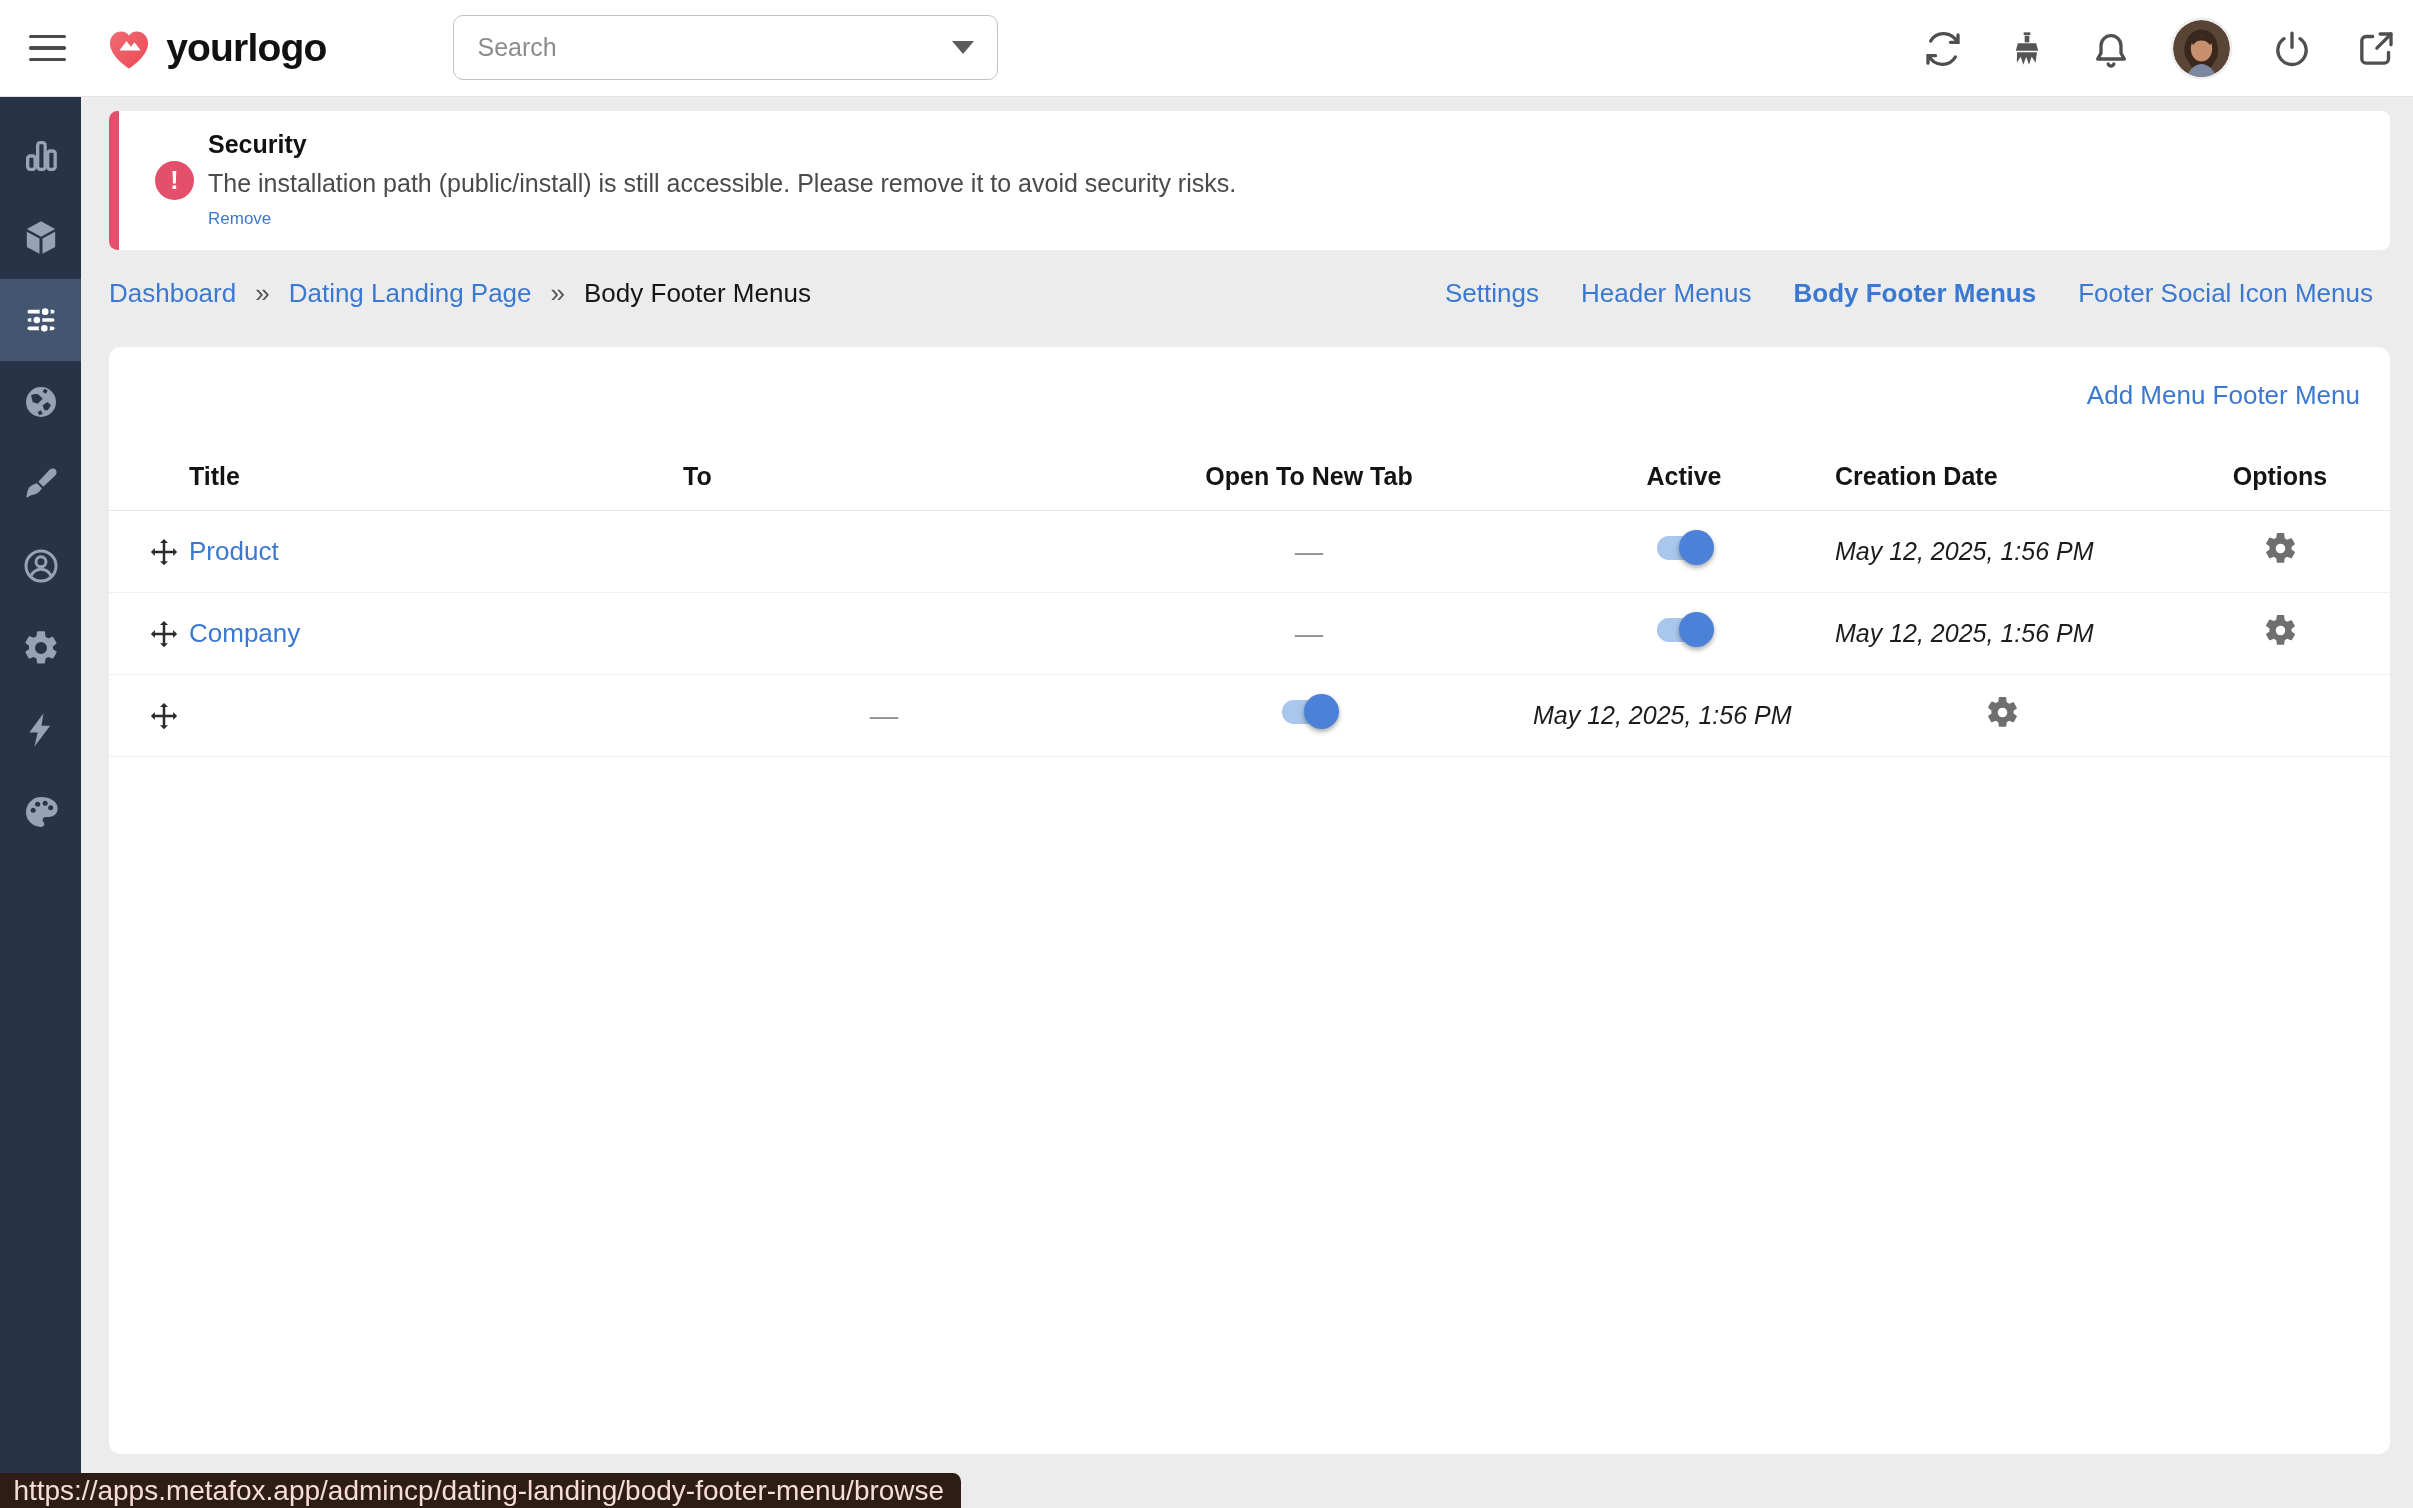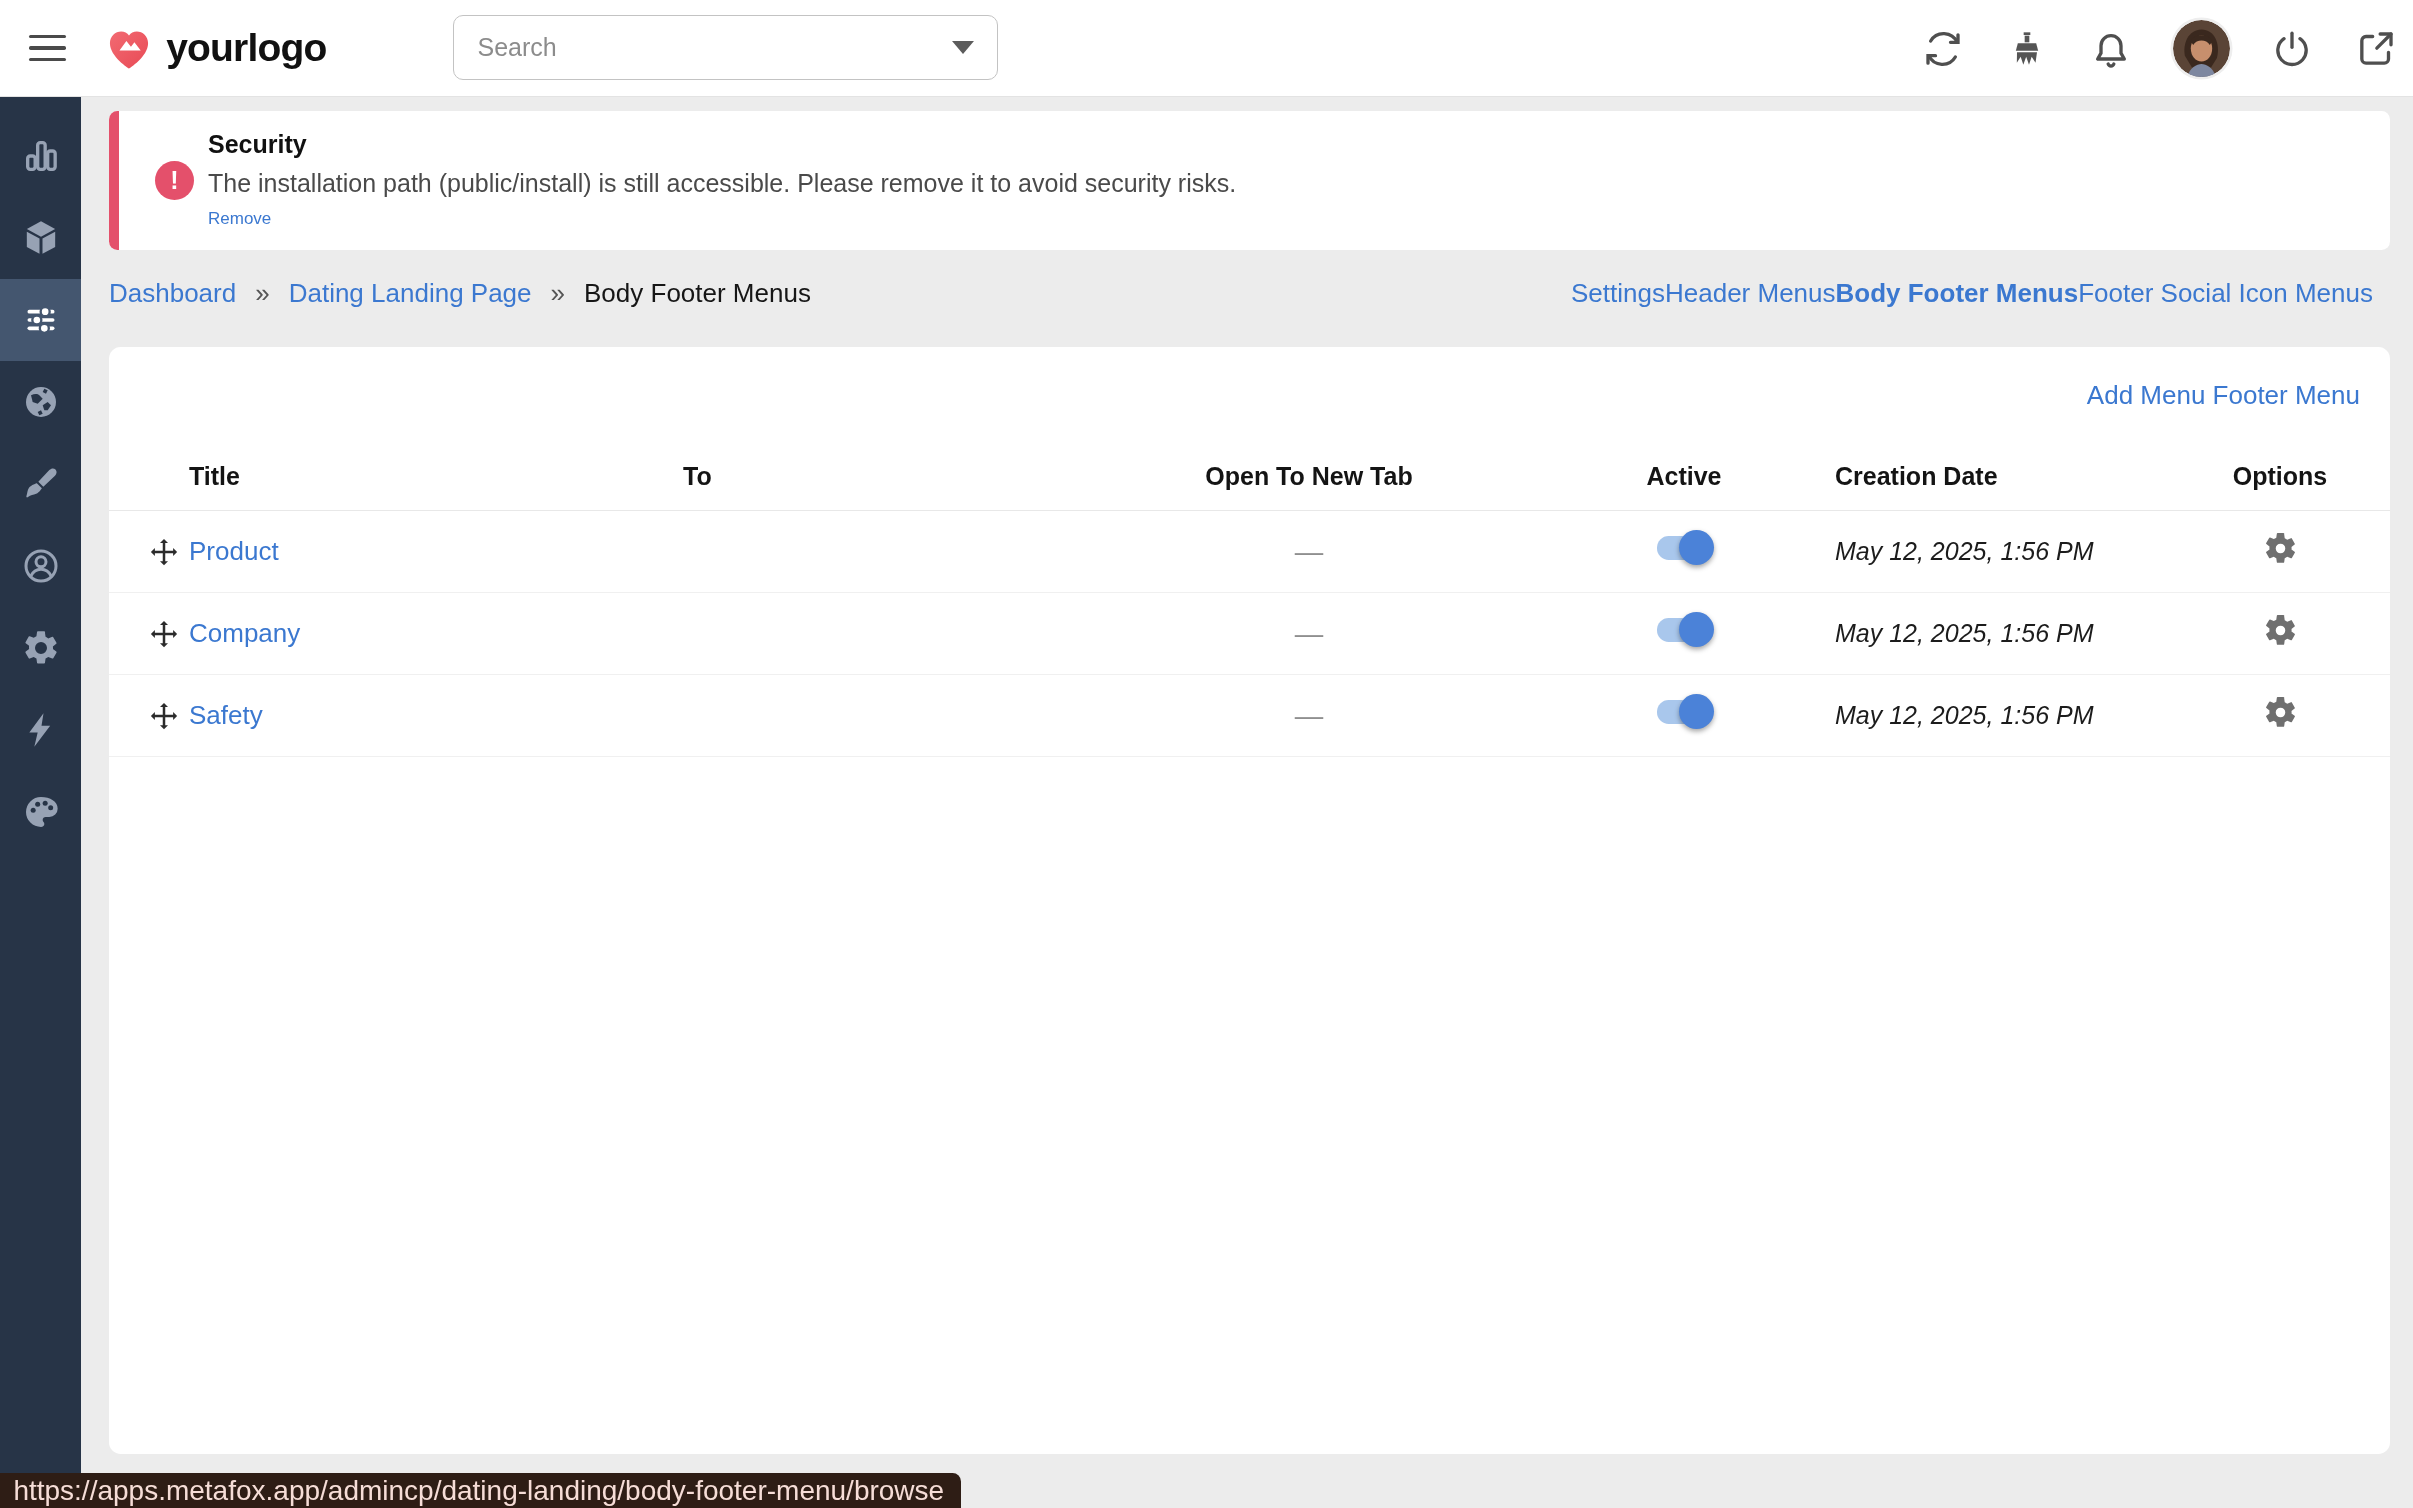--- a/index.html
+++ b/index.html
@@ -52,21 +52,21 @@
   .banner-title { font-size:25px; font-weight:700; color:#111; }
   .banner-msg { font-size:25px; color:#4a4a4a; margin-top:10px; }
   .banner-action { display:inline-block; font-size:17px; color:#3b78d0; margin-top:11.7px; cursor:pointer; }
 
   .crumb-row { position:absolute; left:28px; top:174px; width:2281px; height:44px;
                display:flex; align-items:center; }
   .crumbs { display:flex; align-items:center; gap:19px; font-size:26px; }
   .crumb-link { color:#3b78d0; cursor:pointer; }
   .crumb-sep { color:#555; }
   .crumb-current { color:#161616; }
-  .tabs { margin-left:auto; display:flex; align-items:center; padding-right:17px; font-size:26px; }
+  .tabs { margin-left:auto; display:flex; align-items:center; gap:42px; padding-right:17px; font-size:26px; }
   .tab { color:#3b78d0; cursor:pointer; white-space:nowrap; }
   .tab.active { font-weight:700; }
 
   .card { position:absolute; left:28px; top:250px; width:2281px; height:1107px; background:#fff;
           border-radius:11.7px; overflow:hidden; }
   .add-row { height:96px; display:flex; align-items:center; justify-content:flex-end; padding-right:30px; }
   .add-link { font-size:26px; color:#3b78d0; cursor:pointer; }
 
   .tbl-header, .tbl-row { display:grid;
       grid-template-columns:80px 494px 402px 448px 302px 335px 1fr; align-items:center; }
@@ -325,21 +325,20 @@
     </div>
 
     <div class="tbl-row">
       <div class="drag-cell">
           <span class="drag-handle">
         <svg viewBox="0 0 24 24" fill="#2b2b2b">
               <path d="M12 1.5l3.2 3.2h-2.2v6.3h6.3V8.8l3.2 3.2-3.2 3.2v-2.2h-6.3v6.3h2.2L12 22.5l-3.2-3.2h2.2v-6.3H4.7v2.2L1.5 12l3.2-3.2v2.2h6.3V4.7H8.8z"></path>
             </svg>
       </span>
         </div>
-      <div><span class="title-link">Safety</span></div>
       <div></div>
       <div class="c-center dash">—</div>
       <div class="c-center"><span class="switch"><span class="track"></span><span class="knob"></span></span></div>
       <div class="date-cell">May 12, 2025, 1:56 PM</div>
       <div class="c-center"><span class="gear-btn">
         <svg viewBox="0 0 24 24">
               <path fill="#6f6f6f" fill-rule="evenodd" d="M19.14 12.94c.04-.3.06-.61.06-.94s-.02-.64-.07-.94l2.03-1.58a.5.5 0 0 0 .12-.64l-1.92-3.32a.5.5 0 0 0-.61-.22l-2.39.96a7.3 7.3 0 0 0-1.62-.94l-.36-2.54A.5.5 0 0 0 13.89 2h-3.78a.5.5 0 0 0-.49.42l-.36 2.54c-.59.24-1.13.56-1.62.94l-2.39-.96a.5.5 0 0 0-.61.22L2.72 8.48a.5.5 0 0 0 .12.64l2.03 1.58c-.05.3-.07.63-.07.94s.02.64.07.94l-2.03 1.58a.5.5 0 0 0-.12.64l1.92 3.32c.14.24.42.34.61.22l2.39-.96c.49.38 1.03.7 1.62.94l.36 2.54c.04.24.25.42.49.42h3.78c.24 0 .45-.18.49-.42l.36-2.54c.59-.24 1.13-.56 1.62-.94l2.39.96c.23.09.47 0 .61-.22l1.92-3.32a.5.5 0 0 0-.12-.64l-2.01-1.58zM12 15.1a3.1 3.1 0 1 1 0-6.2 3.1 3.1 0 0 1 0 6.2z"></path>
             </svg>
       </span></div>
     </div>

